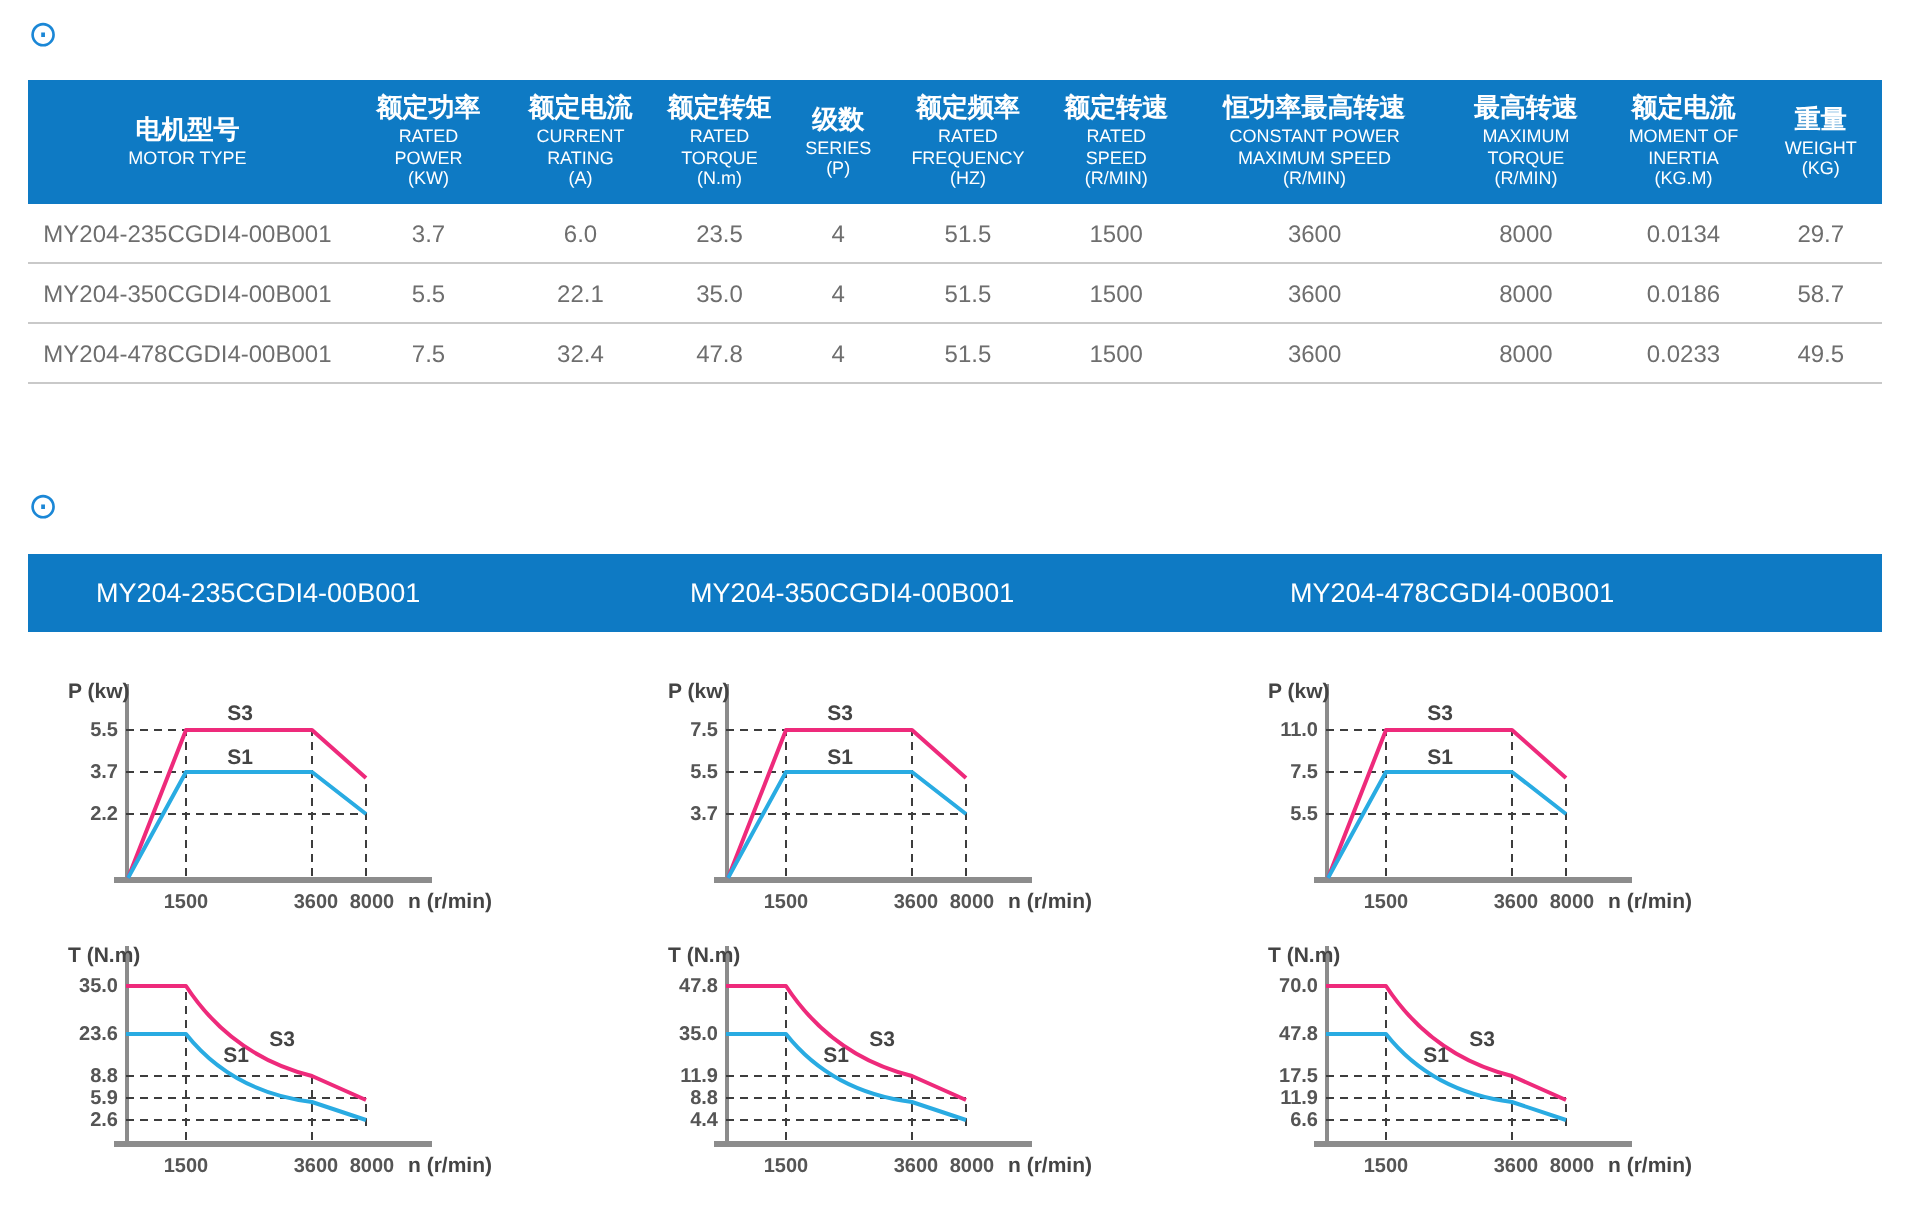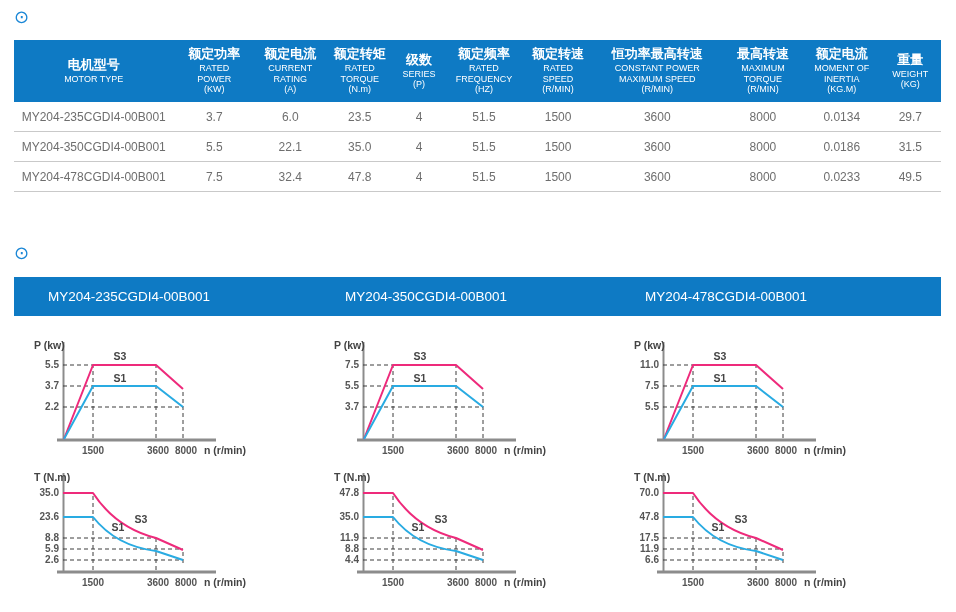--- a/index.html
+++ b/index.html
@@ -144,21 +144,21 @@
         <td>MY204-350CGDI4-00B001</td>
         <td>5.5</td>
         <td>22.1</td>
         <td>35.0</td>
         <td>4</td>
         <td>51.5</td>
         <td>1500</td>
         <td>3600</td>
         <td>8000</td>
         <td>0.0186</td>
-        <td>31.5</td>
+        <td>58.7</td>
       </tr>
       <tr>
         <td>MY204-478CGDI4-00B001</td>
         <td>7.5</td>
         <td>32.4</td>
         <td>47.8</td>
         <td>4</td>
         <td>51.5</td>
         <td>1500</td>
         <td>3600</td>

